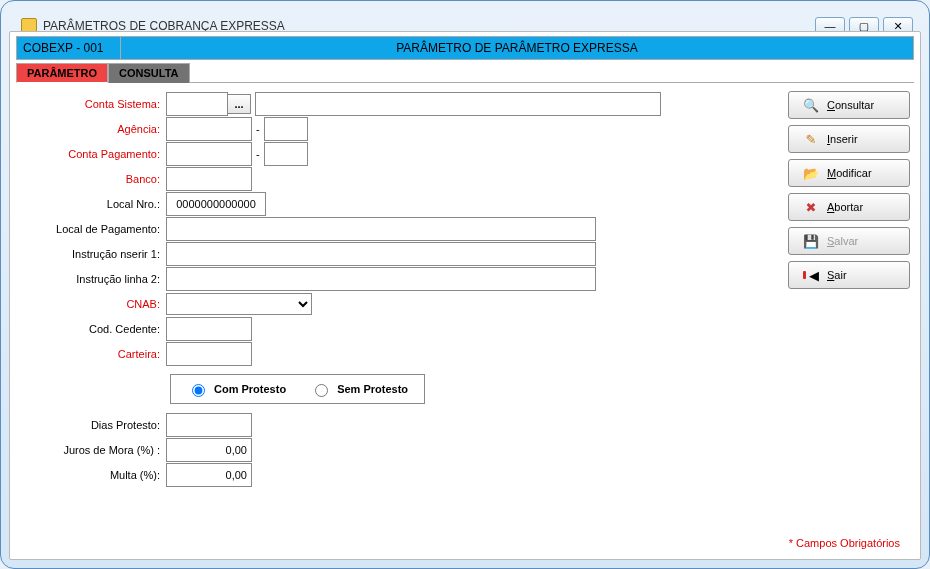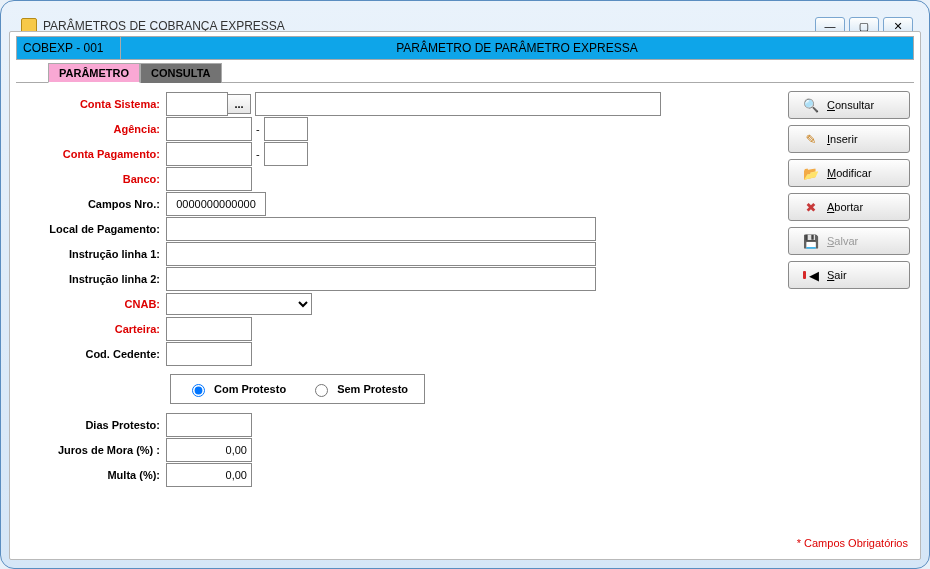--- a/index.html
+++ b/index.html
@@ -89,23 +89,22 @@
     padding: 3px 10px;
     border: 1px solid #aaa;
     border-bottom: none;
     margin-right: 0px;
     background: #737373;
     cursor: pointer;
     position: relative;
     top: 1px;
   }
   .tab.active {
-    background: #f9a8d4;
+    background: #ef4444;
     border-bottom: 1px solid #fff;
-    margin-left: 32px;
   }
   .content {
     display: flex;
     height: calc(100% - 54px);
   }
   .form-area {
     flex: 1;
     padding: 10px 10px 0 0;
     position: relative;
   }
@@ -117,21 +116,21 @@
   .frow {
     display: flex;
     align-items: center;
     margin-bottom: 3px;
     height: 22px;
   }
   .flabel {
     width: 150px;
     text-align: right;
     padding-right: 6px;
-    font-weight: bold;
+    font-weight: normal;
     color: #000;
   }
   .flabel.req { color: #d00; }
   .ftext {
     height: 24px;
     border: 1px solid #888;
     background: #fff;
     padding: 1px 4px;
     font-size: 11px;
     font-family: inherit;
@@ -185,21 +184,21 @@
   .ico-consultar { color:#c77b12; }
   .ico-inserir { color:#c77b12; }
   .ico-modificar { color:#3673b5; }
   .ico-abortar { color:#c83a3a; }
   .ico-salvar { color:#aaa; }
   .bullet-red {
     width:8px;height:8px;background:#d62828;display:inline-block;border-radius:1px;margin-right:3px;
   }
   .mandatory-note {
     position:absolute;
-    right: 12px;
+    right: 20px;
     bottom: 10px;
     color:#d00;
     font-size:11px;
   }
 </style>
 </head>
 <body>
 
 <div class="window">
   <div class="titlebar">
@@ -248,49 +247,49 @@
           <span style="padding:0 4px">-</span>
           <input class="ftext" style="width: 44px;" value="">
         </div>
 
         <div class="frow">
           <div class="flabel req">Banco:</div>
           <input class="ftext" style="width: 86px;" value="">
         </div>
 
         <div class="frow">
-          <div class="flabel">Campos Nro.:</div>
+          <div class="flabel">Local Nro.:</div>
           <input class="ftext center" style="width: 100px;" value="0000000000000">
         </div>
 
         <div class="frow">
           <div class="flabel">Local de Pagamento:</div>
           <input class="ftext" style="width: 430px;" value="">
         </div>
         <div class="frow">
-          <div class="flabel">Instrução linha 1:</div>
+          <div class="flabel">Instrução nserir 1:</div>
           <input class="ftext" style="width: 430px;" value="">
         </div>
         <div class="frow">
           <div class="flabel">Instrução linha 2:</div>
           <input class="ftext" style="width: 430px;" value="">
         </div>
 
         <div class="frow">
           <div class="flabel req">CNAB:</div>
           <select class="ftext" style="width:146px"></select>
         </div>
 
         <div class="frow">
+          <div class="flabel">Cod. Cedente:</div>
+          <input class="ftext" style="width: 86px;" value="">
+        </div>
+
+        <div class="frow">
           <div class="flabel req">Carteira:</div>
-          <input class="ftext" style="width: 86px;" value="">
-        </div>
-
-        <div class="frow">
-          <div class="flabel">Cod. Cedente:</div>
           <input class="ftext" style="width: 86px;" value="">
         </div>
 
         <div class="protesto-group">
           <label>
             <input type="radio" name="protesto" checked="" style="">
             <span>Com Protesto</span>
           </label>
           <label>
             <input type="radio" name="protesto" style="">

